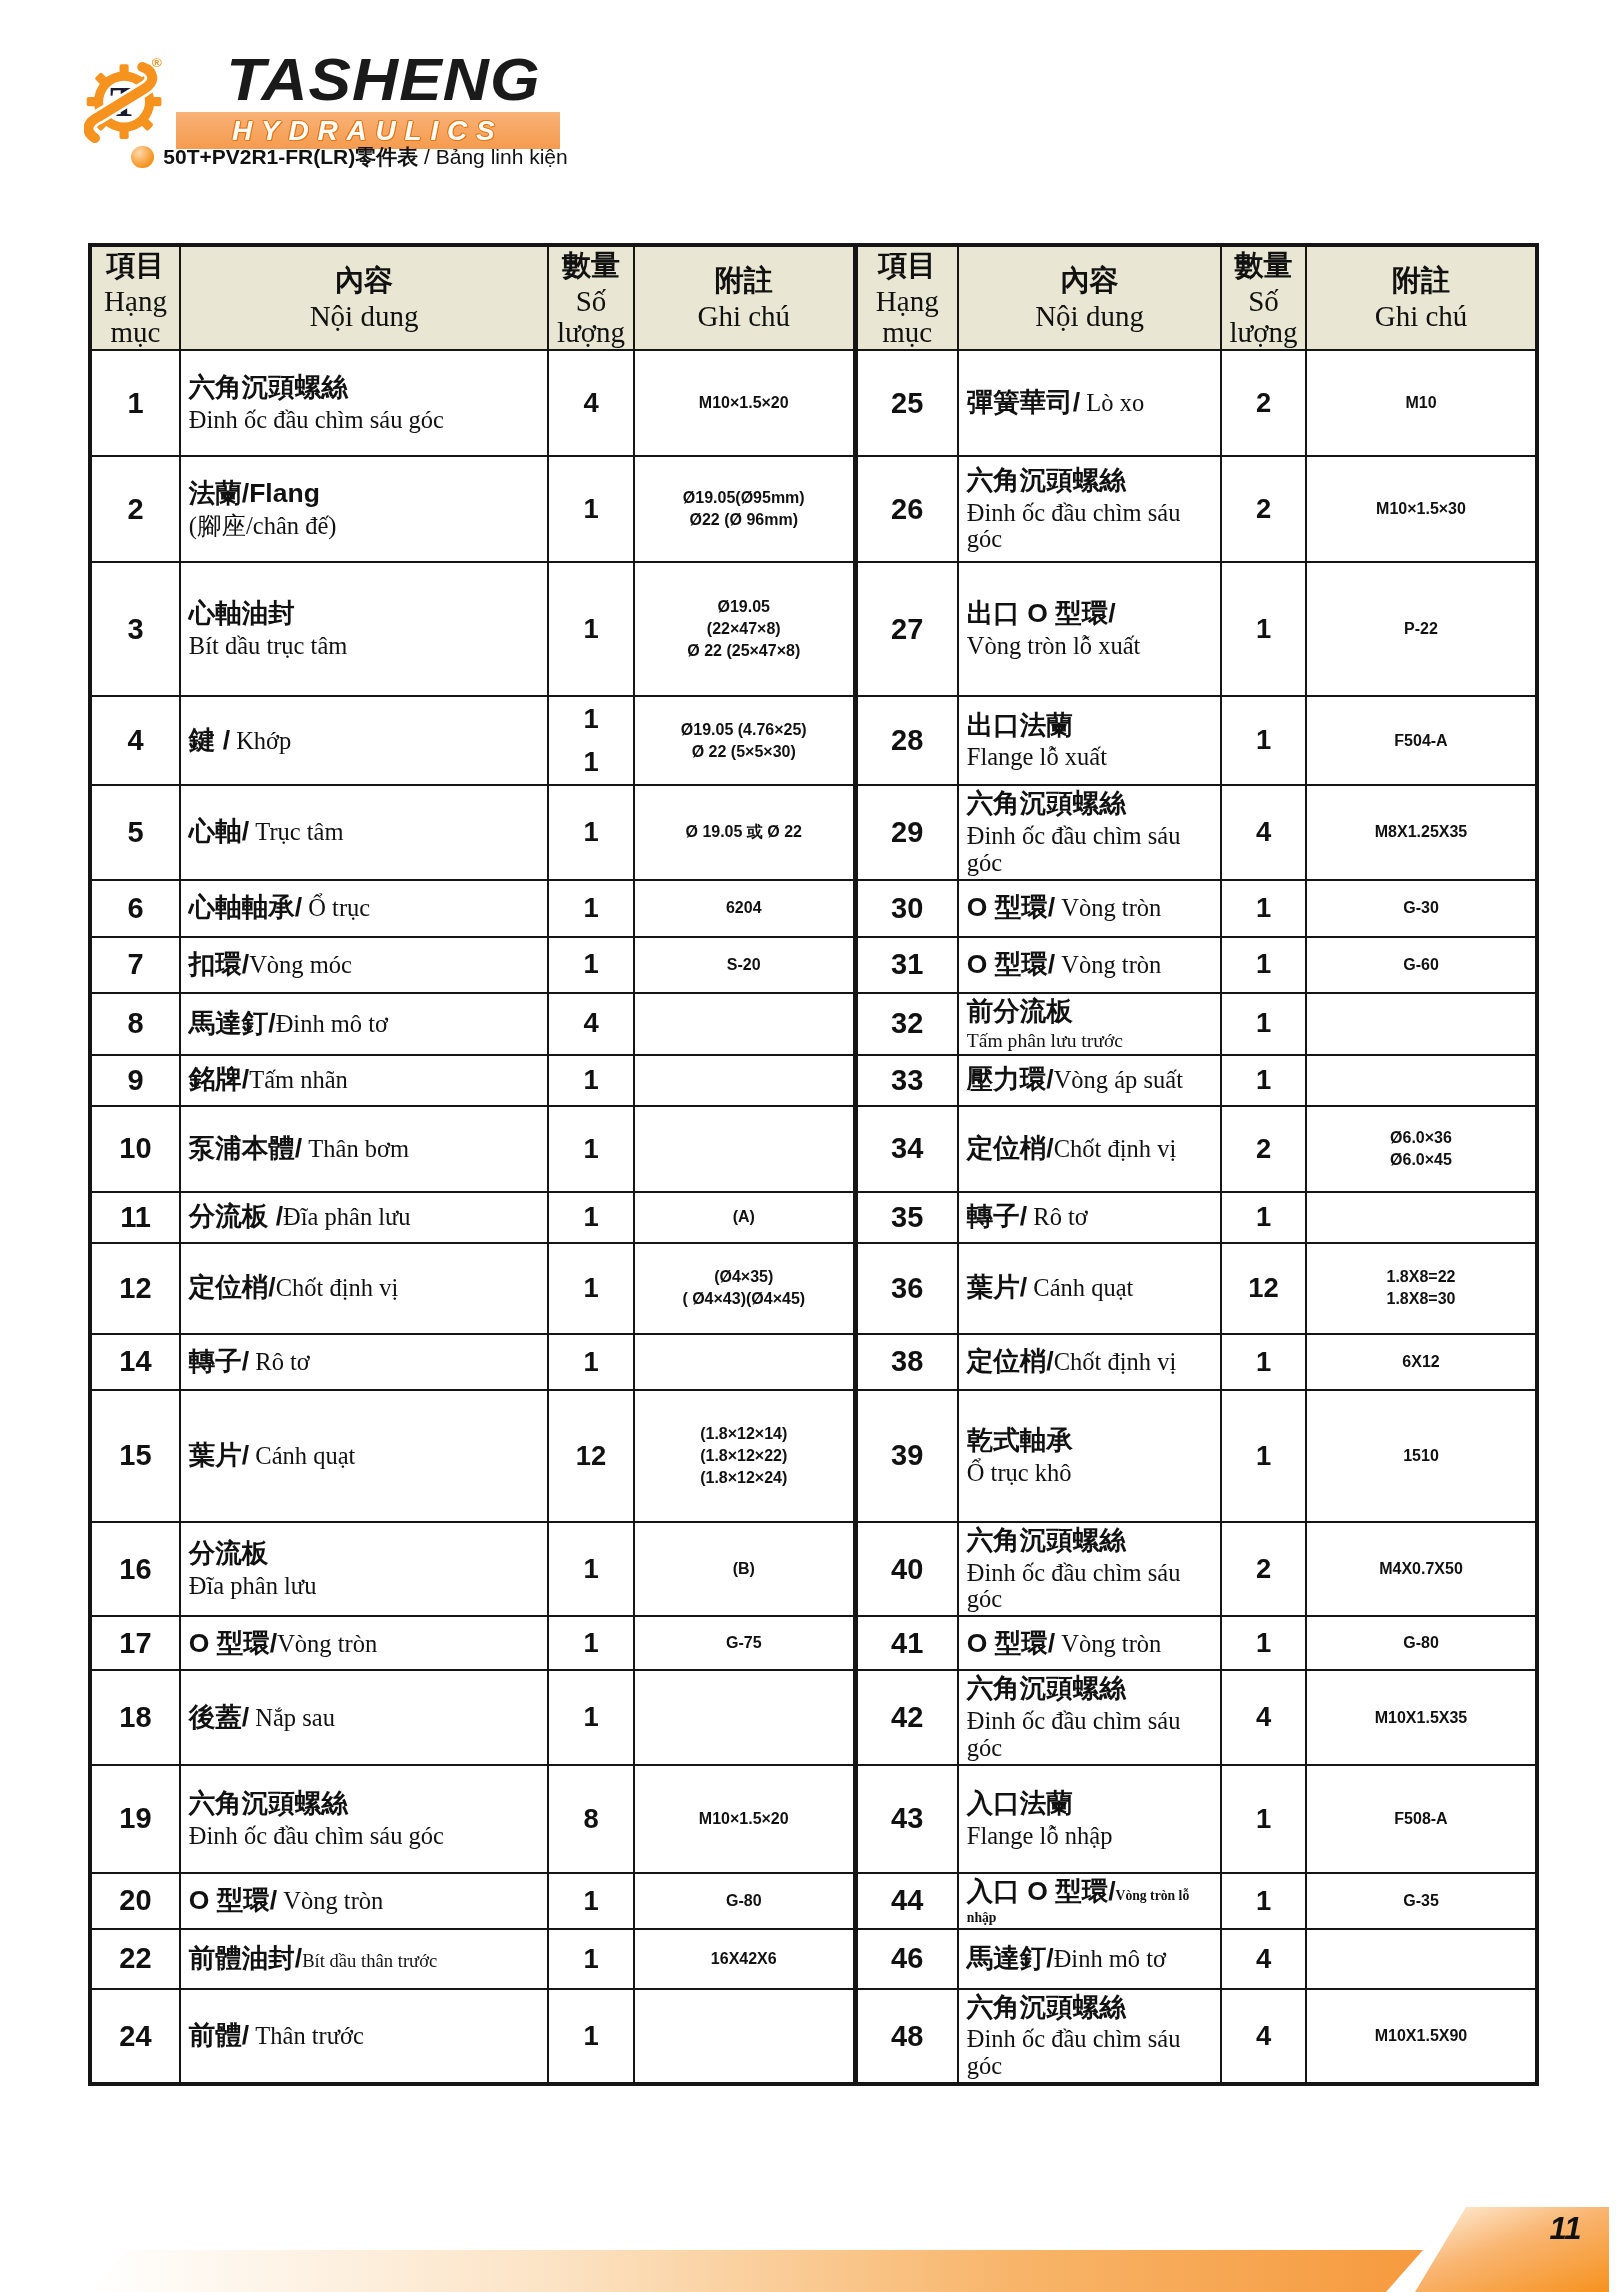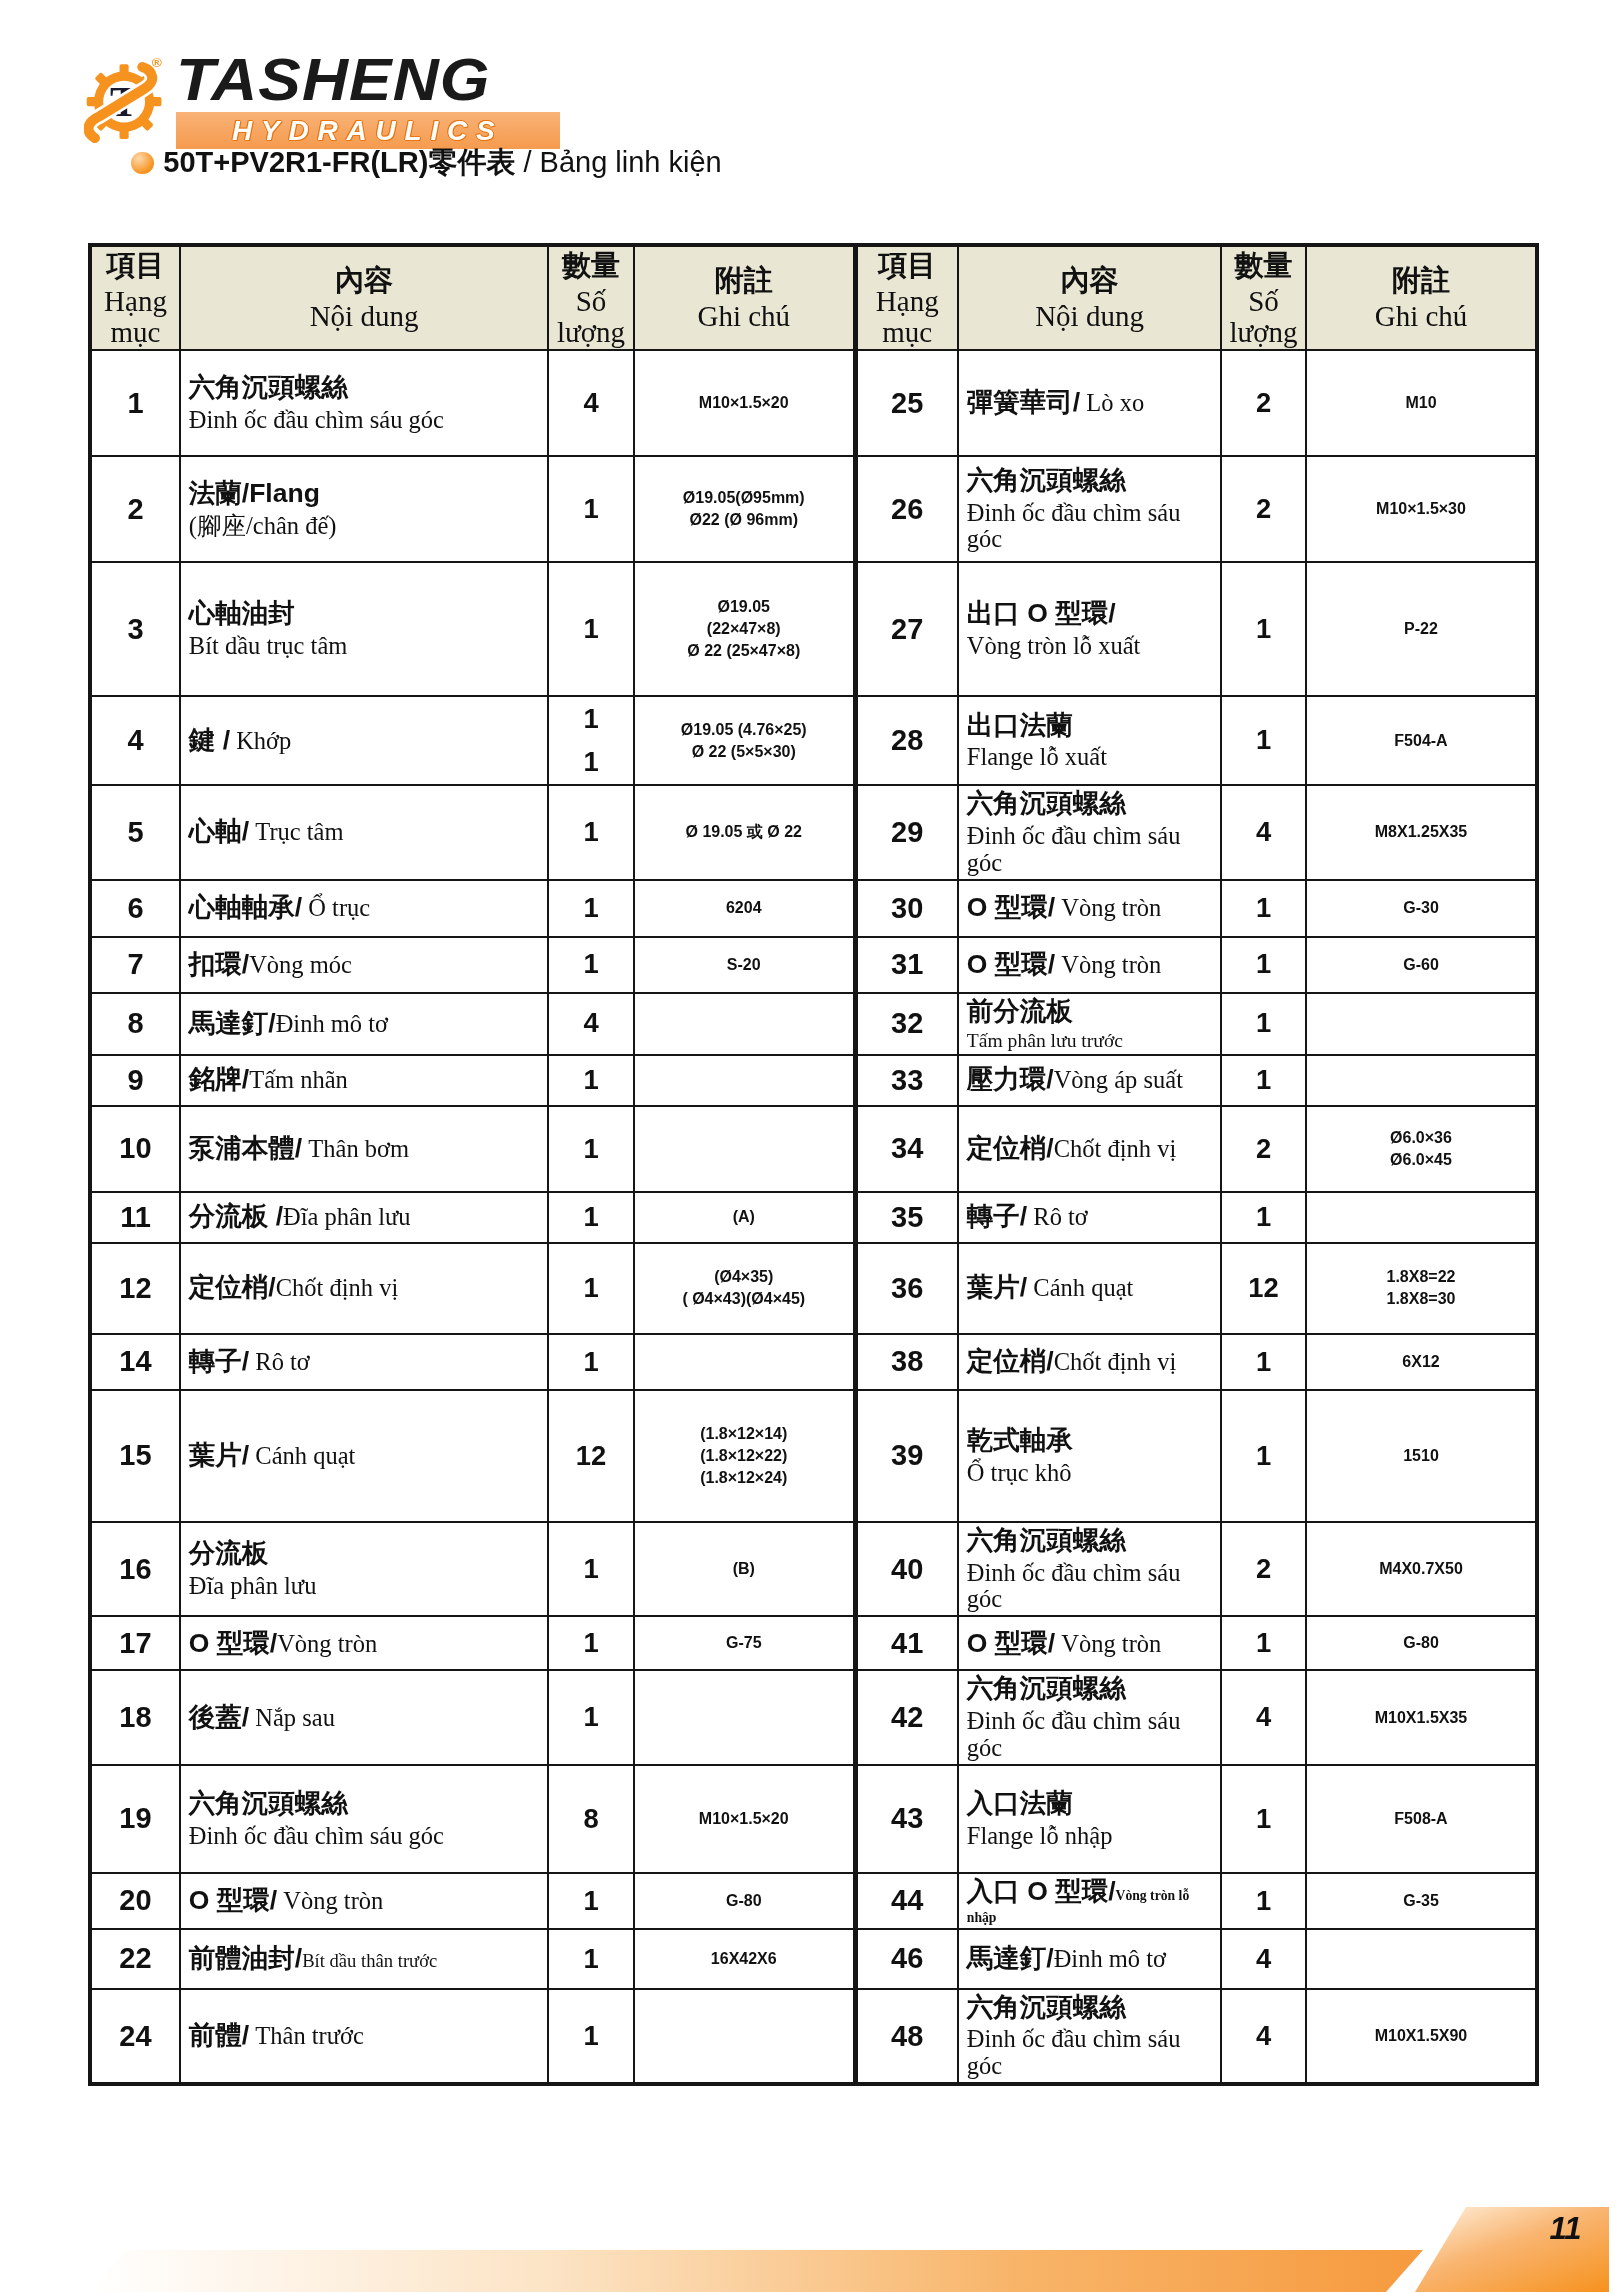--- a/index.html
+++ b/index.html
@@ -3,40 +3,40 @@
 <meta charset="utf-8">
 <style>
   html,body{margin:0;padding:0;}
   body{
     width:1621px;height:2293px;position:relative;background:#ffffff;
     font-family:"Liberation Sans",sans-serif;color:#111;overflow:hidden;
   }
   
   .logo{position:absolute;left:84px;top:51px;display:flex;align-items:flex-start;}
   .gear{width:82px;height:94px;position:relative;}
-  .brand-block{margin-left:9.8px;}
+  .brand-block{margin-left:9.8px;text-align:center;}
   .brand-name{
     font-size:59px;font-weight:bold;font-style:italic;letter-spacing:1px;
     transform:scaleX(1.08);transform-origin:left;color:#1a1a1a;line-height:1.0;
   }
   .brand-banner{
     margin-top:2px;width:384px;height:37px;background:linear-gradient(180deg,#f9b277,#f59b4e);
     display:flex;align-items:center;justify-content:center;
   }
   .brand-sub{
     color:#ffffff;font-weight:bold;font-style:italic;font-size:28px;letter-spacing:8.8px;
     text-shadow:1px 0 #e87511,-1px 0 #e87511,0 1px #e87511,0 -1px #e87511,1px 1px #e87511,-1px -1px #e87511;
   }
   
   .title-row{position:absolute;left:131px;top:143px;display:flex;align-items:center;}
   .bullet{
     width:22.5px;height:22.5px;border-radius:50%;
     background:radial-gradient(circle at 35% 30%,#ffd9ac,#f6921e 70%);margin-right:9.8px;flex:0 0 auto;
   }
-  .page-title{font-size:29px;font-weight:bold;letter-spacing:0px;}
+  .page-title{font-size:21px;font-weight:bold;letter-spacing:0px;}
   .page-title .vi-part{font-weight:normal;font-family:"Liberation Sans",sans-serif;}
   
   table.parts{
     position:absolute;left:88px;top:243px;width:1447px;
     border-collapse:collapse;table-layout:fixed;border:4.9px solid #151515;
   }
   table.parts th,table.parts td{border:2.9px solid #151515;vertical-align:middle;overflow:hidden;}
   .mid{border-left:5.9px solid #151515 !important;}
   th{background:#e9e7d3;text-align:center;padding:2px 0;}
   .th-zh{font-size:29px;font-weight:bold;line-height:1.15;}

